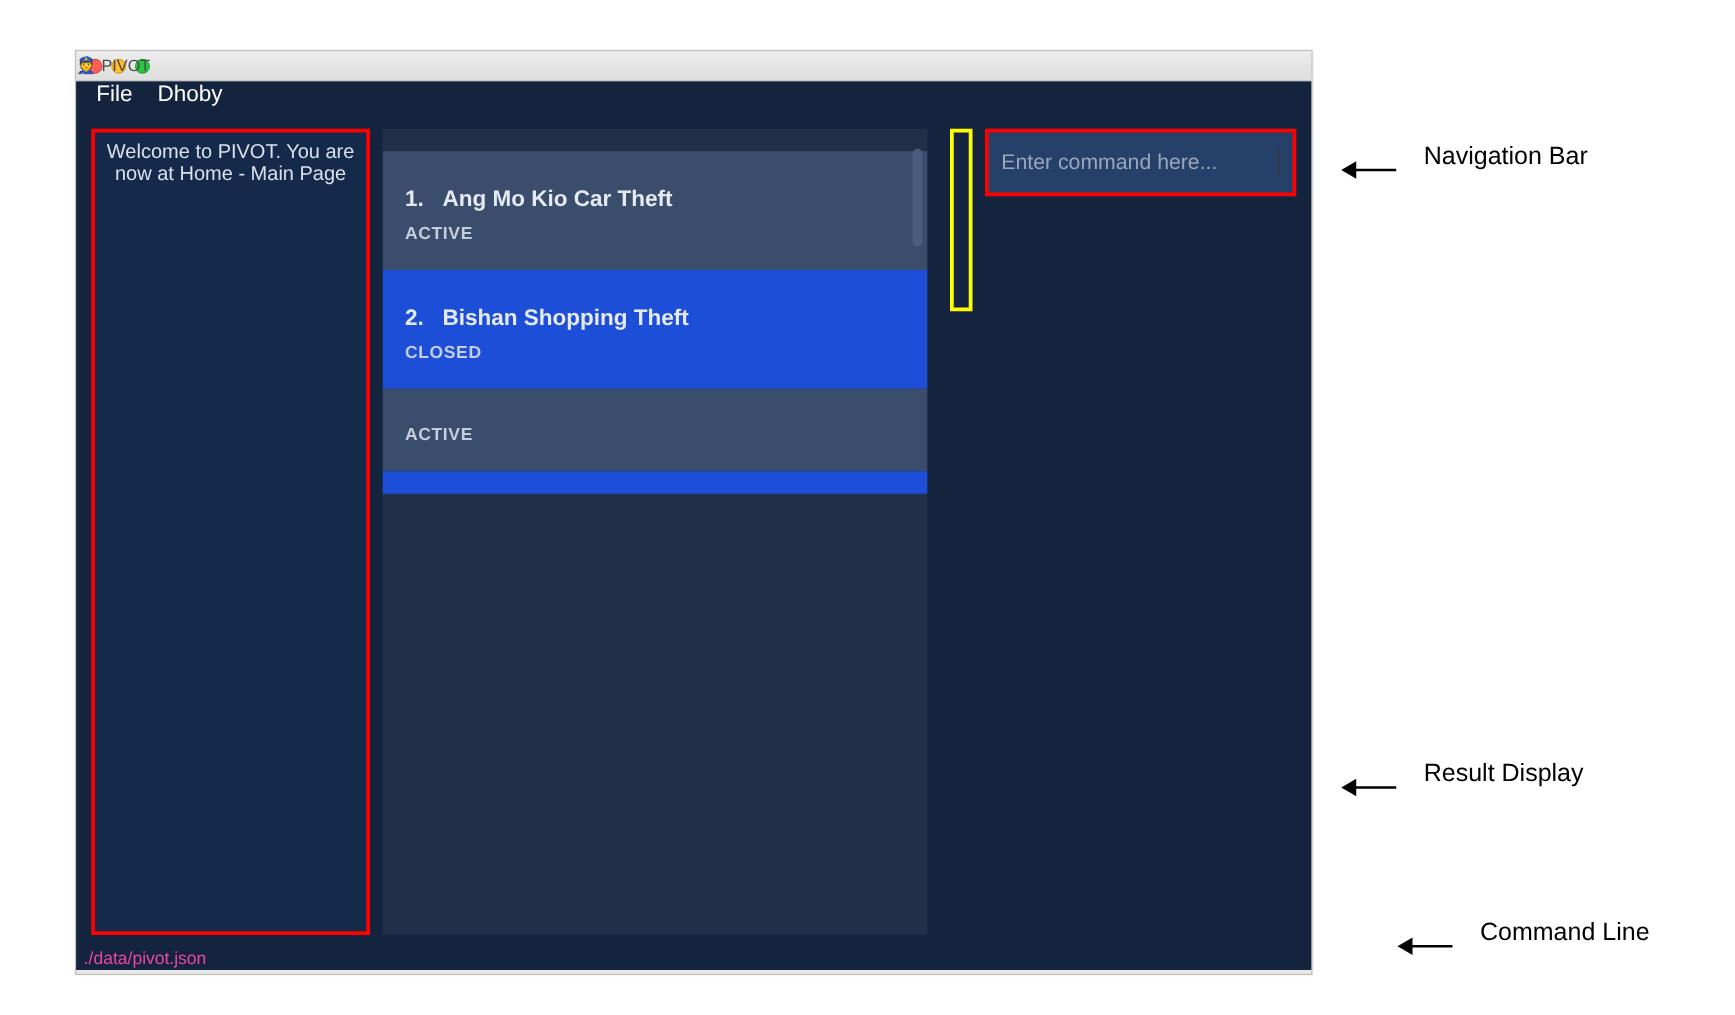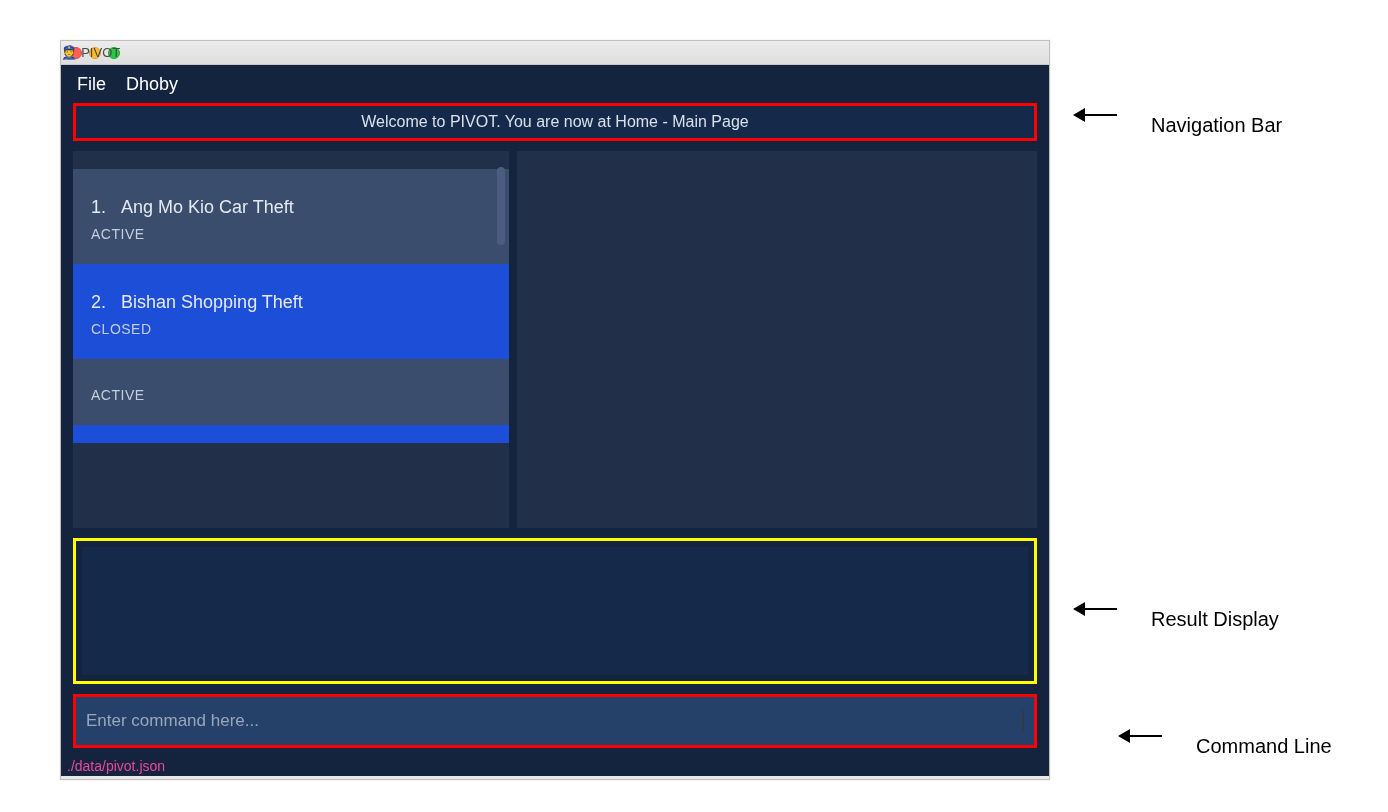--- a/index.html
+++ b/index.html
@@ -52,32 +52,32 @@
       flex-direction: column;
       margin: 0 0 3px 0;
       overflow: hidden;
     }
     .menubar {
       height: 30px;
       width: 100%;
       background: #15243e;
       color: #fff;
       display: flex;
-      align-items: flex-end;
+      align-items: flex-start;
       padding: 0 16px;
       gap: 20px;
       font-size: 18px;
     }
     .menu-item { cursor: default; }
     .page-body {
       flex: 1;
       background: #15243e;
       padding: 8px 12px 8px 12px;
       display: flex;
-      flex-direction: column;
+      flex-direction: row;
       gap: 10px;
     }
     .nav-bar {
       border: 3px solid #ff0000;
       background: #152a4a;
       color: #d9e0ea;
       font-size: 16px;
       text-align: center;
       padding: 7px 0;
     }
@@ -87,21 +87,21 @@
       gap: 8px;
       min-height: 0;
     }
     .case-list-wrap {
       width: 436px;
       background: #212f49;
       position: relative;
       padding: 18px 0 0 0;
       overflow: hidden;
     }
-    .case-list { display: flex; flex-direction: column; }
+    .case-list { display: flex; flex-direction: column; font-weight: bold; }
     .case-item {
       padding: 28px 18px 22px 18px;
       color: #d9e0ea;
     }
     .case-item.odd { background: #3a4d6c; }
     .case-item.sel { background: #1d4ed8; }
     .case-title { font-size: 18px; margin-bottom: 8px; color: #e5eaf1; }
     .case-status { font-size: 14px; color: #c5cedc; letter-spacing: 0.5px; }
     .scroll-thumb {
       position: absolute;
@@ -144,22 +144,22 @@
     .status-strip {
       background: #15243e;
       color: #ec4899;
       font-size: 14px;
       padding: 2px 6px;
     }
     
     .annotation {
       position: absolute;
       display: flex;
-      align-items: flex-start;
-      gap: 34px;
+      align-items: flex-end;
+      gap: 22px;
       font-size: 20px;
       color: #000;
     }
     .arrow {
       width: 42px; height: 2px; background: #000; position: relative;
     }
     .arrow::before {
       content: "";
       position: absolute; left: -2px; top: -6px;
       border-right: 12px solid #000;

